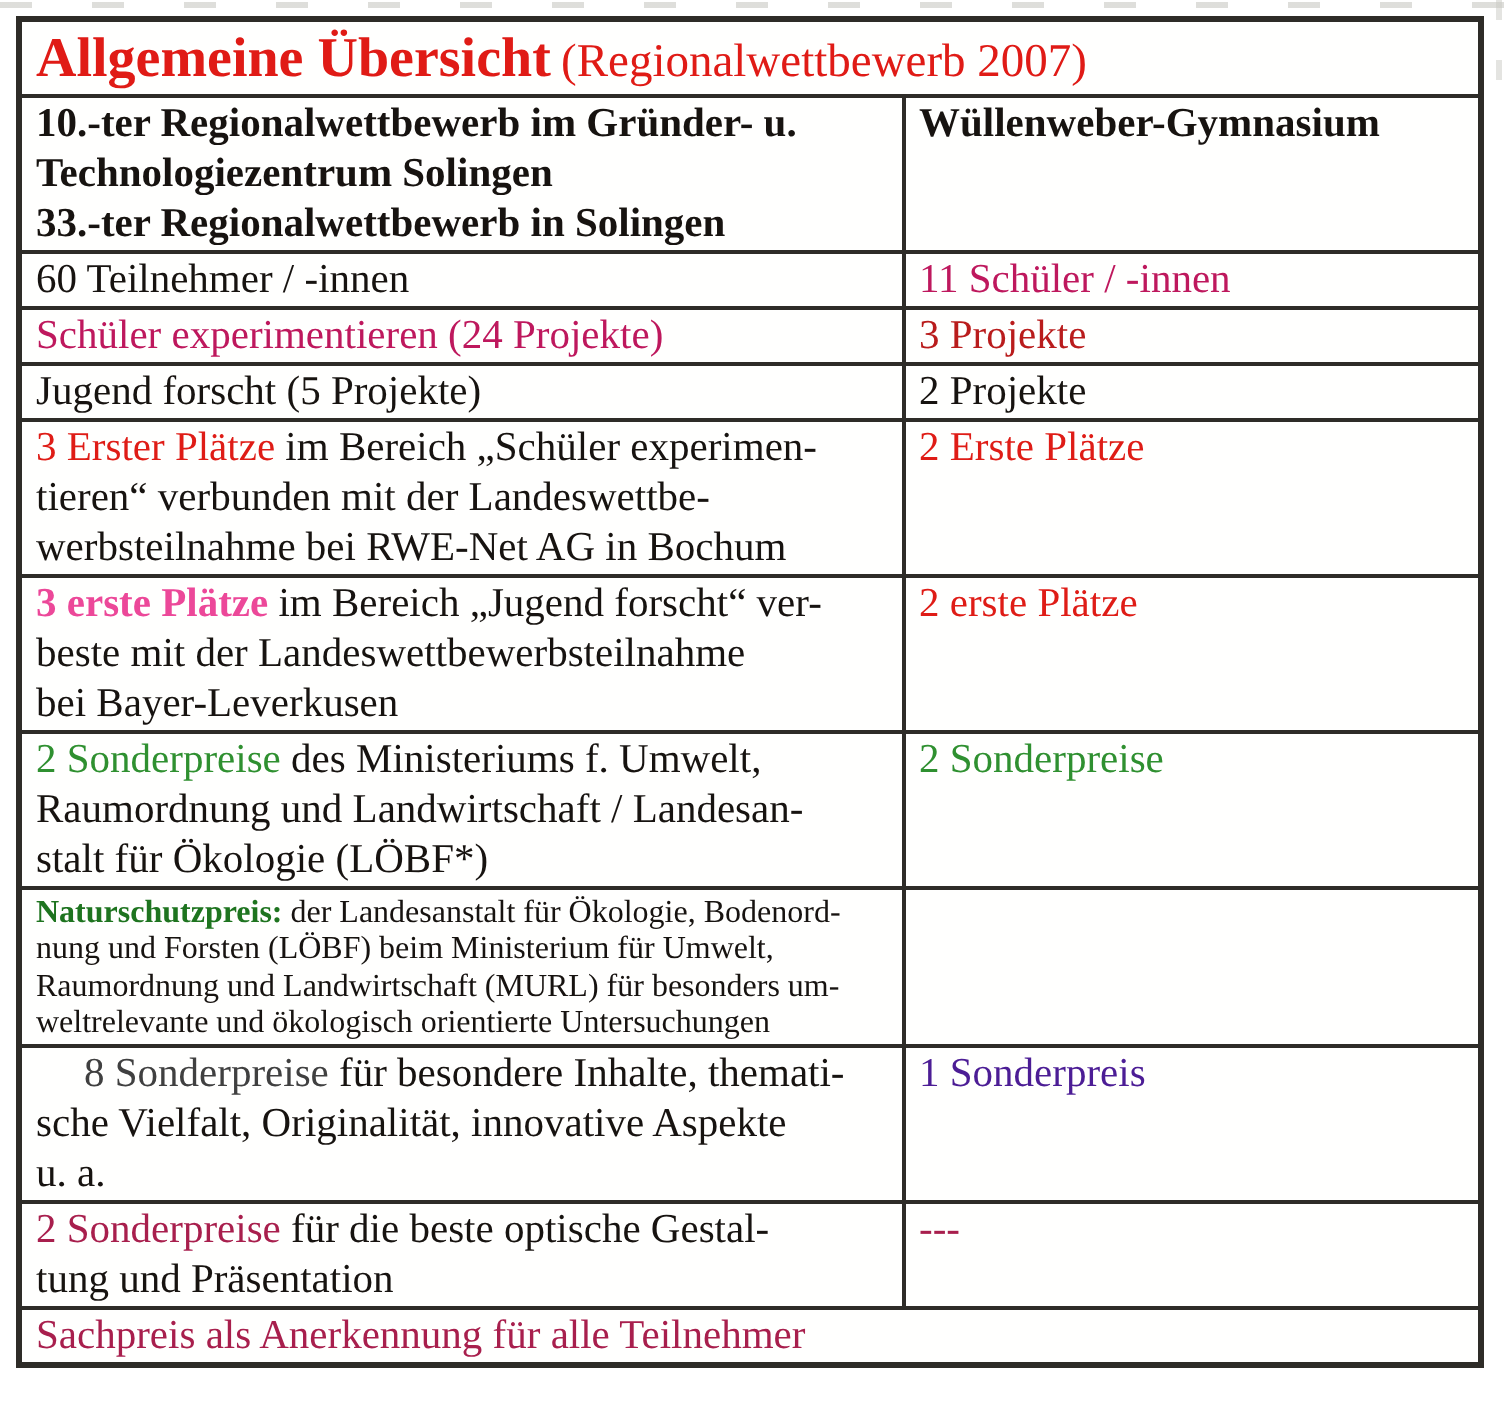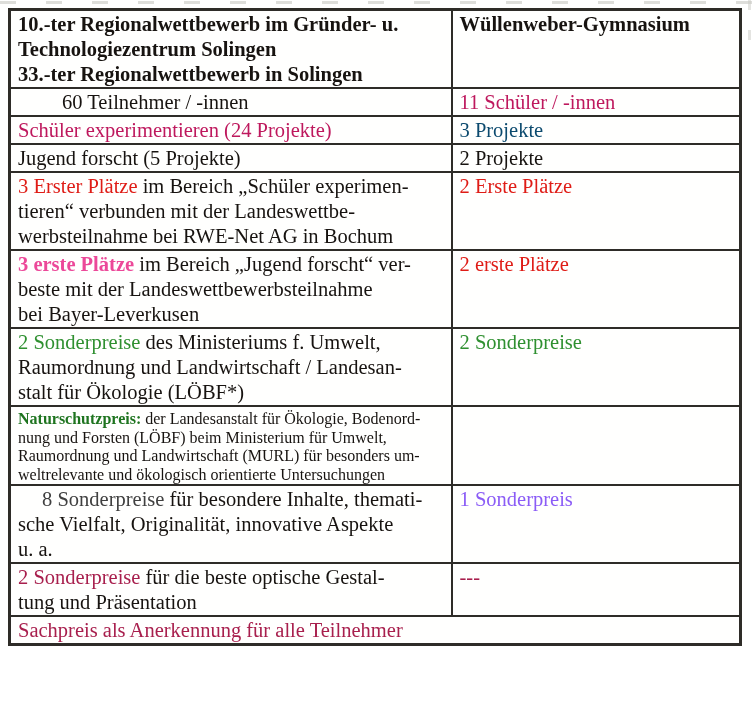--- a/index.html
+++ b/index.html
@@ -57,37 +57,43 @@
 <div class="scan-dashes"></div>
 <div class="scan-dash-right"></div>
 
 <table class="overview">
   <colgroup>
     <col class="col-left">
     <col class="col-right">
   </colgroup>
 
   <tbody>
+      <tr class="r-title">
+    <td colspan="2" class="title-cell">
+      <span class="title-main">Allgemeine Übersicht</span>
+      <span class="title-suffix">(Regionalwettbewerb 2007)</span>
+    </td>
+  </tr>
 
   <tr class="r-header">
     <td class="bold">10.-ter Regionalwettbewerb im Gründer- u.
 Technologiezentrum Solingen
 33.-ter Regionalwettbewerb in Solingen</td>
     <td class="bold">Wüllenweber-Gymnasium</td>
   </tr>
 
   <tr class="r-single">
-    <td><span style="color: rgb(23, 19, 16); margin-left: 44px;">60 Teilnehmer / -innen</span></td>
+    <td><span style="color: rgb(23, 19, 16);">60 Teilnehmer / -innen</span></td>
     <td><span style="color: #be185d; margin-top: 48px;">11 Schüler / -innen</span></td>
   </tr>
 
 
   <tr class="r-single">
     <td><span style="color: #be185d;">Schüler experimentieren (24 Projekte)</span></td>
-    <td><span style="color: #0c4a6e; text-align: center;">3 Projekte</span></td>
+    <td><span style="color: #b91c1c; text-align: center;">3 Projekte</span></td>
   </tr>
 
   <tr class="r-single">
     <td><span style="color: rgb(23, 19, 16); text-align: center;">Jugend forscht (5 Projekte)</span></td>
     <td><span style="color: rgb(23, 19, 16); font-family: Liberation Serif, serif;">2 Projekte</span></td>
   </tr>
 
   <tr class="r-triple">
     <td><span style="color: rgb(223, 28, 22);">3 Erster Plätze</span><span style="color: rgb(23, 19, 16);"> im Bereich „Schüler experimen-
 tieren“ verbunden mit der Landeswettbe-
@@ -114,21 +120,21 @@
 nung und Forsten (LÖBF) beim Ministerium für Umwelt,
 Raumordnung und Landwirtschaft (MURL) für besonders um-
 weltrelevante und ökologisch orientierte Untersuchungen</span></td>
     <td></td>
   </tr>
 
   <tr class="r-triple">
     <td><span style="color: #404040; margin-left: 24px;">8 Sonderpreise</span><span style="color: rgb(23, 19, 16);"> für besondere Inhalte, themati-
 sche Vielfalt, Originalität, innovative Aspekte
 u. a.</span></td>
-    <td><span style="color: #8b5cf6; font-family: Liberation Serif, serif;">1 Sonderpreis</span></td>
+    <td><span style="color: #4c1d95; font-family: Liberation Serif, serif;">1 Sonderpreis</span></td>
   </tr>
 
   <tr class="r-double">
     <td><span style="color: rgb(168, 31, 77);">2 Sonderpreise</span><span style="color: rgb(23, 19, 16);"> für die beste optische Gestal-
 tung und Präsentation</span></td>
     <td><span style="color: rgb(168, 31, 77);">---</span></td>
   </tr>
 
   <tr class="r-footer">
     <td colspan="2"><span style="color: rgb(168, 31, 77);">Sachpreis als Anerkennung für alle Teilnehmer</span></td>

